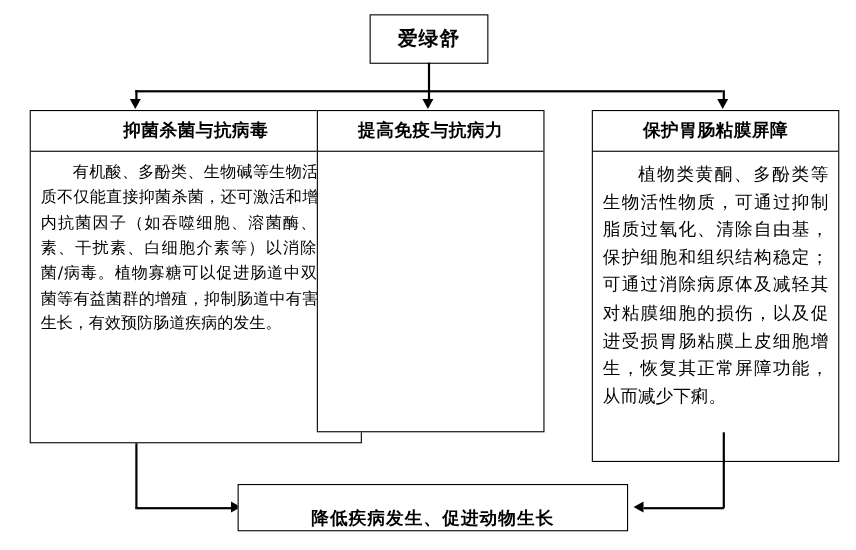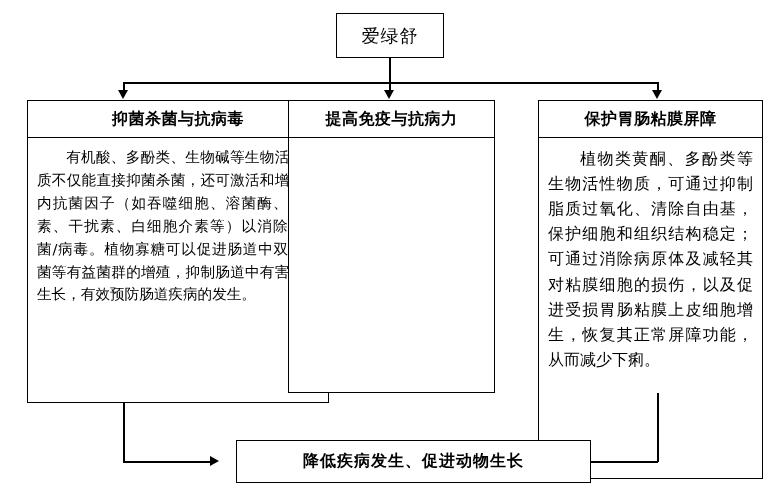--- a/index.html
+++ b/index.html
@@ -28,32 +28,32 @@
     left: 336px;
     top: 13px;
     width: 108px;
     height: 45px;
     display: flex;
     align-items: center;
     justify-content: center;
   }
   .title-text {
     font-size: 18px;
-    font-weight: normal;
+    font-weight: bold;
     letter-spacing: 1px;
     color: #000;
     line-height: 1;
   }
 
   .col {
     top: 100px;
   }
   .col-1 { left: 27px;  width: 302px; height: 303px; }
   .col-2 { left: 288px; width: 207px; height: 293px; }
-  .col-3 { left: 538px; width: 225px; height: 379px; }
+  .col-3 { left: 538px; width: 225px; height: 320px; }
 
   .col-head {
     position: relative;
     height: 37px;
     border-bottom: 1.6px solid #000;
     display: flex;
     align-items: center;
     justify-content: center;
     box-sizing: border-box;
   }
@@ -74,26 +74,26 @@
     text-justify: inter-character;
     text-indent: 2em;
     letter-spacing: 0px;
     word-break: break-all;
   }
   .col-1 .col-body { font-size: 14.6px; }
   .col-2 .col-body { font-size: 14.6px; }
   .col-3 .col-body { font-size: 16px; }
 
   .bottom-box {
-    left: 236px;
+    left: 216px;
     top: 440px;
     width: 355px;
     height: 43px;
     display: flex;
-    align-items: center;
+    align-items: flex-end;
     justify-content: center;
   }
   .bottom-text {
     font-size: 16px;
     font-weight: bold;
     letter-spacing: 1px;
     color: #000;
     white-space: nowrap;
   }
 

